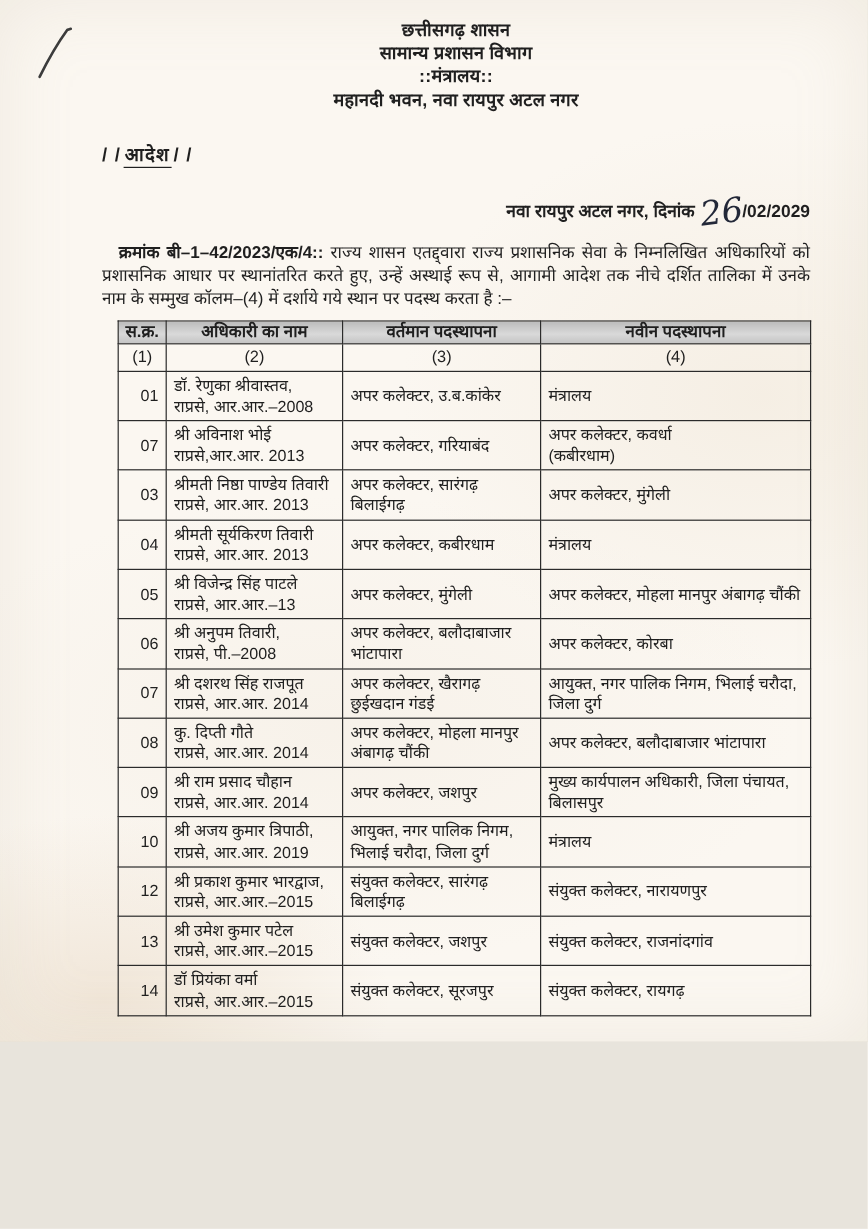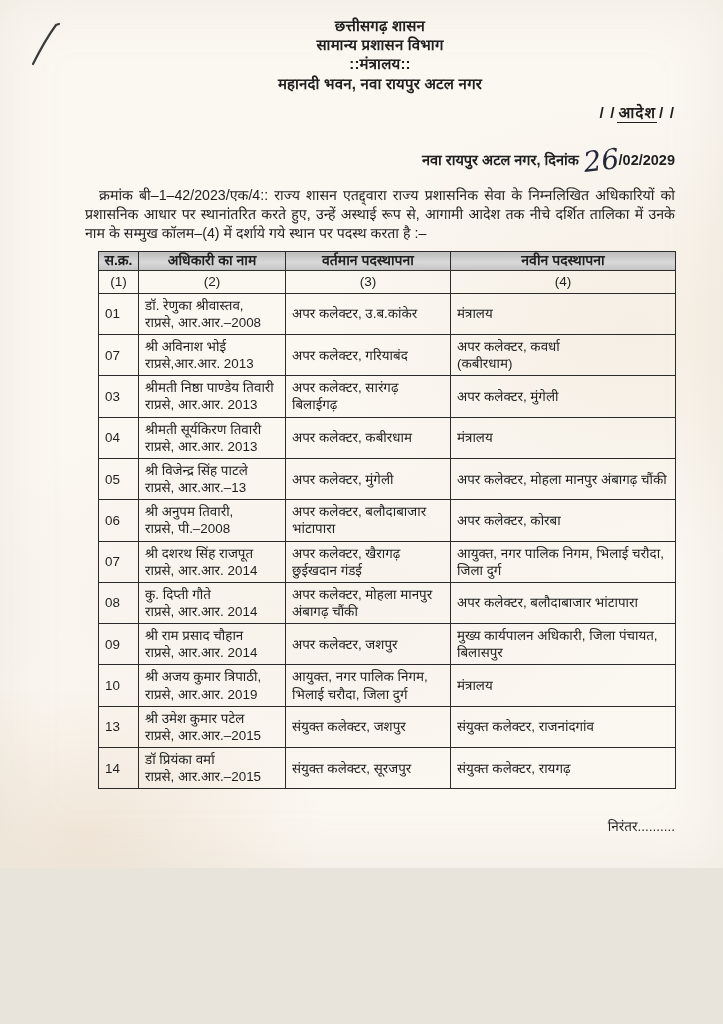--- a/index.html
+++ b/index.html
@@ -19,21 +19,21 @@
       radial-gradient(ellipse 500px 260px at 40% 70%, rgba(240,232,220,0.35), transparent 75%),
       #fbf7f1;
     box-shadow: inset 0 0 60px rgba(190,175,150,0.18);
   }
   .content { padding:16px 48px 0 85px; }
 
   .doc-header { text-align:center; font-weight:bold; font-size:15px; line-height:1.28; }
   .doc-header div { letter-spacing:0.2px; }
 
   .order-title {
-    text-align:right; margin-top:8px;
+    text-align:left; margin-top:24px;
     font-weight:bold; font-size:15.5px; letter-spacing:1px;
   }
   .order-word { border-bottom:1.6px solid #1f1f1f; padding:0 1px 1px 1px; margin:0 2px; }
 
   .date-line {
     text-align:right; margin-top:26px;
     font-weight:bold; font-size:14.5px;
     white-space:nowrap;
   }
   .handwritten-day {
@@ -44,41 +44,41 @@
     color:#232838;
     transform:rotate(-7deg) translateY(5px);
     margin:0 0 0 4px;
   }
 
   .body-para {
     margin:17px 0 0 0;
     font-size:14.2px; line-height:1.33;
     text-align:justify; text-indent:14px;
   }
-  .ref-no { font-weight:normal; }
+  .ref-no { font-weight:bold; }
 
   table.transfer {
     border-collapse:collapse;
     width:577px; margin:9px 0 0 13px;
     table-layout:fixed;
     font-size:13.4px; line-height:1.28;
   }
   table.transfer th, table.transfer td {
     border:1.6px solid #2b2b2b;
     padding:3px 6px;
     vertical-align:middle;
     overflow:hidden;
   }
   table.transfer thead th {
     background:linear-gradient(180deg,#bdbdbd 0%,#d9d9d9 55%,#c3c3c3 100%);
     font-weight:bold; font-size:14px;
     padding:0 2px; text-align:center;
   }
   tr.colnums td { text-align:center; padding:2px; font-size:13.6px; }
-  td.c-sno { text-align:left; }
+  td.c-sno { text-align:right; }
   td.c-name, td.c-cur, td.c-new { white-space:pre-line; }
 
   .page-footer {
     display:flex; justify-content:flex-end;
     margin-top:28px; padding-right:0;
   }
   .continuation { font-size:13.5px; color:#262626; }
 
   .slash-mark { position:absolute; left:26px; top:18px; }
   .signature-mark { position:absolute; left:68px; top:898px; }
@@ -210,20 +210,27 @@
 
   <tr>
     <td class="c-sno">10</td>
     <td class="c-name">श्री अजय कुमार त्रिपाठी,
 राप्रसे, आर.आर. 2019</td>
     <td class="c-cur">आयुक्त, नगर पालिक निगम, भिलाई चरौदा, जिला दुर्ग</td>
     <td class="c-new">मंत्रालय</td>
   </tr>
 
 
+  <tr>
+    <td class="c-sno">12</td>
+    <td class="c-name">श्री प्रकाश कुमार भारद्वाज,
+राप्रसे, आर.आर.–2015</td>
+    <td class="c-cur">संयुक्त कलेक्टर, सारंगढ़ बिलाईगढ़</td>
+    <td class="c-new">संयुक्त कलेक्टर, नारायणपुर</td>
+  </tr>
 
   <tr>
     <td class="c-sno">13</td>
     <td class="c-name">श्री उमेश कुमार पटेल
 राप्रसे, आर.आर.–2015</td>
     <td class="c-cur">संयुक्त कलेक्टर, जशपुर</td>
     <td class="c-new">संयुक्त कलेक्टर, राजनांदगांव</td>
   </tr>
 
   <tr>

